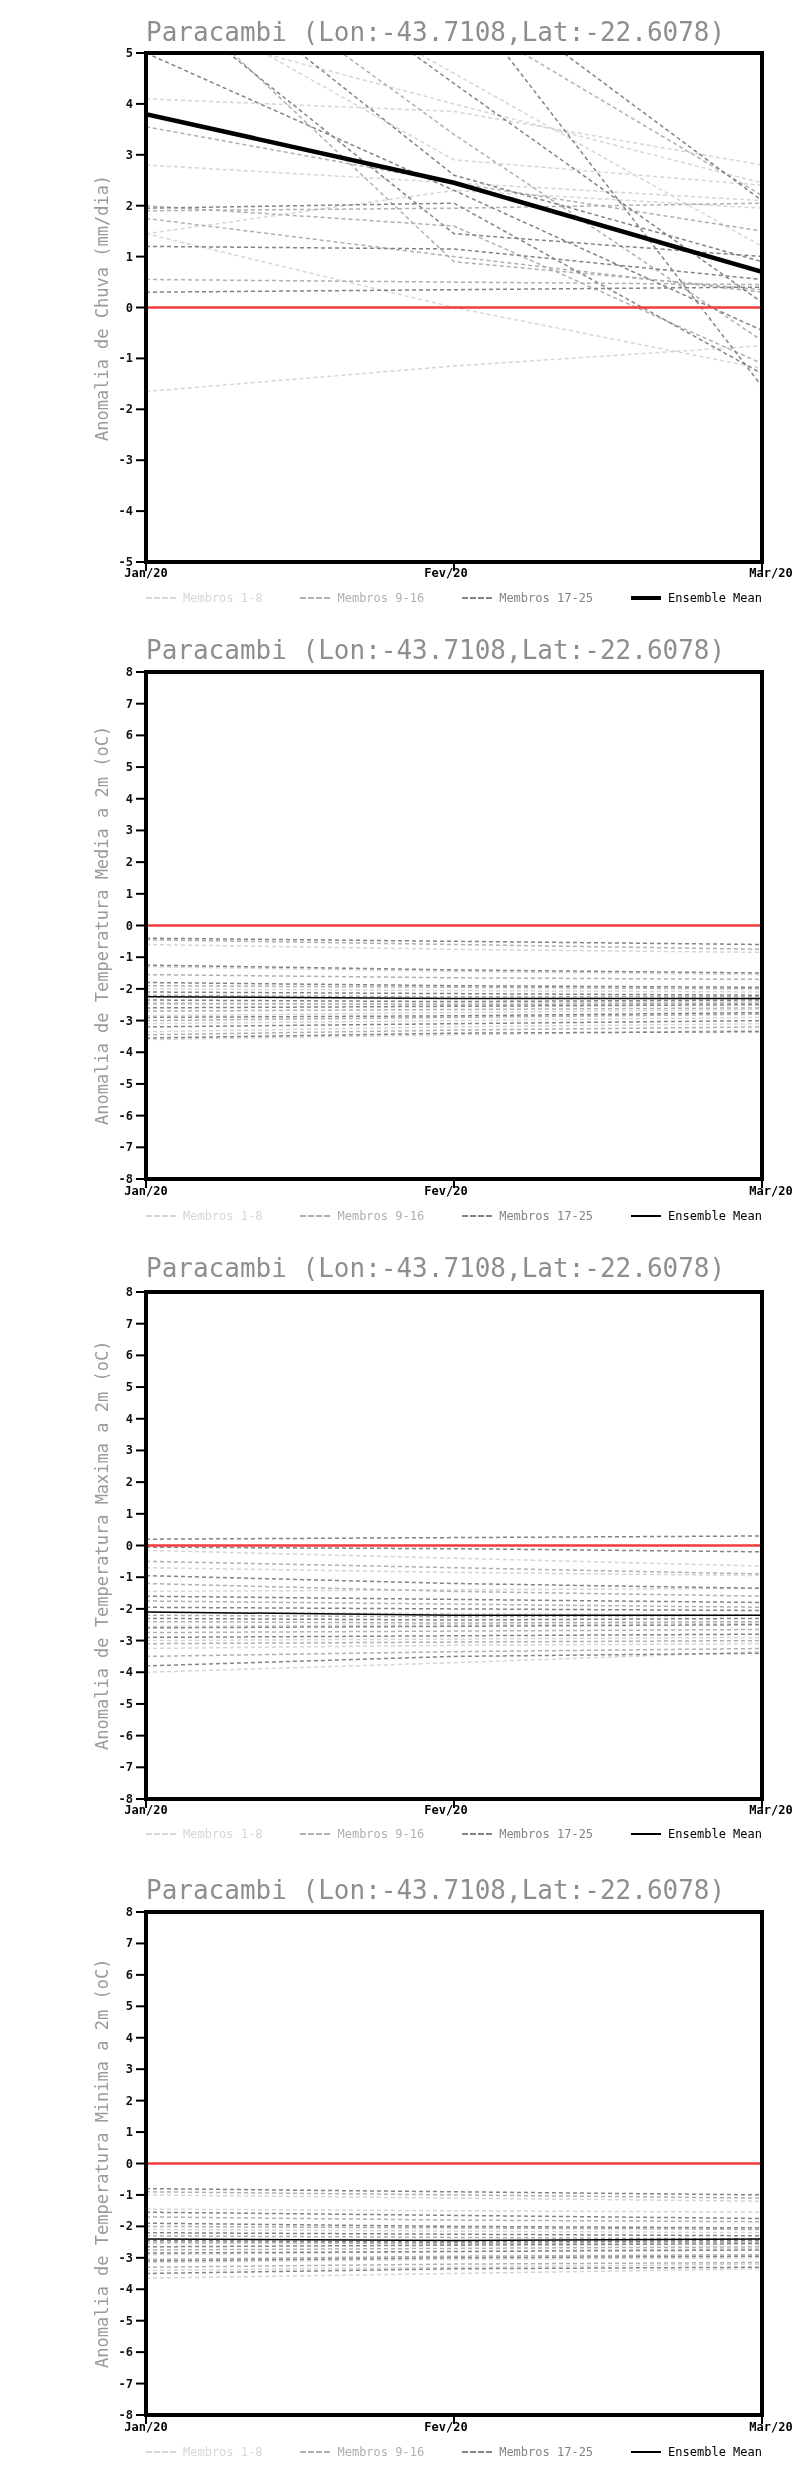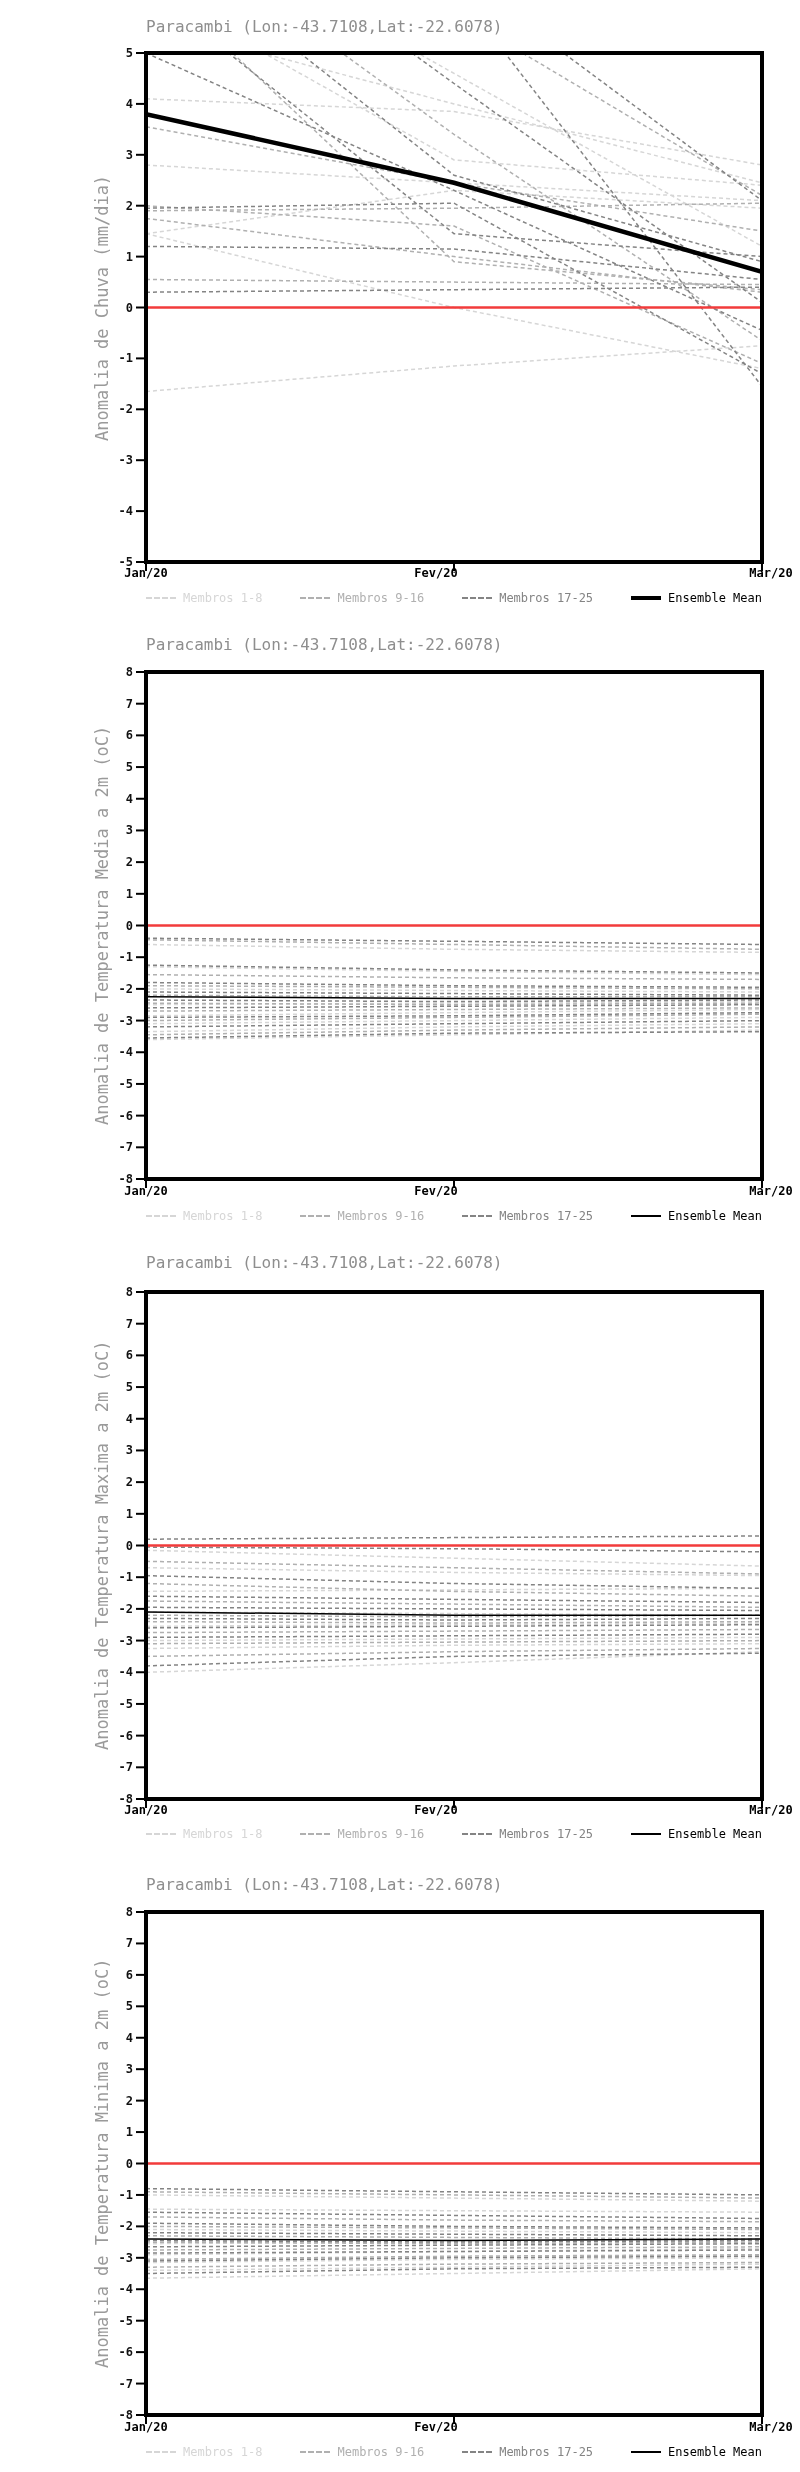--- a/index.html
+++ b/index.html
@@ -1,30 +1,30 @@
 <!DOCTYPE html>
 <html><head>
 <meta charset="utf-8">
 <style>
   html,body{margin:0;padding:0;background:#ffffff;}
   #page{width:800px;height:2472px;background:#ffffff;position:relative;
         font-family:"DejaVu Sans Mono","Liberation Mono",monospace;}
   .chart-block{position:relative;width:800px;height:618px;}
   .chart-title{position:absolute;top:17px;left:146px;width:616px;margin:0;
-veg               text-align:center;font-size:16px;font-weight:normal;color:#8e8e8e;
+veg               text-align:center;font-size:26px;font-weight:normal;color:#8e8e8e;
                letter-spacing:0px;white-space:nowrap;
                font-family:"DejaVu Sans Mono","Liberation Mono",monospace;}
   .y-axis-label{position:absolute;left:92px;width:20px;
                 writing-mode:vertical-rl;transform:rotate(180deg);
                 text-align:center;font-size:17px;color:#9a9a9a;white-space:nowrap;}
   .plot{position:absolute;left:0;top:0;width:800px;height:618px;display:block;}
   .xticks{position:absolute;top:566px;left:0;width:800px;height:16px;}
   .xtick{position:absolute;transform:translateX(-50%);font-size:12px;
          font-weight:bold;color:#000;white-space:nowrap;}
-  .xtick.t0{left:146px;} .xtick.t1{left:436px;} .xtick.t2{left:763px;padding-left:16px;}
+  .xtick.t0{left:146px;} .xtick.t1{left:446px;} .xtick.t2{left:763px;padding-left:16px;}
   .legend{position:absolute;top:591px;left:146px;width:616px;
           display:flex;justify-content:space-between;align-items:center;}
   .legend-item{display:flex;align-items:center;gap:7px;}
   .swatch{display:inline-block;width:30px;height:0;}
   .legend-label{font-size:12px;white-space:nowrap;}
 </style>
 </head>
 <body>
 
 <div id="page">

